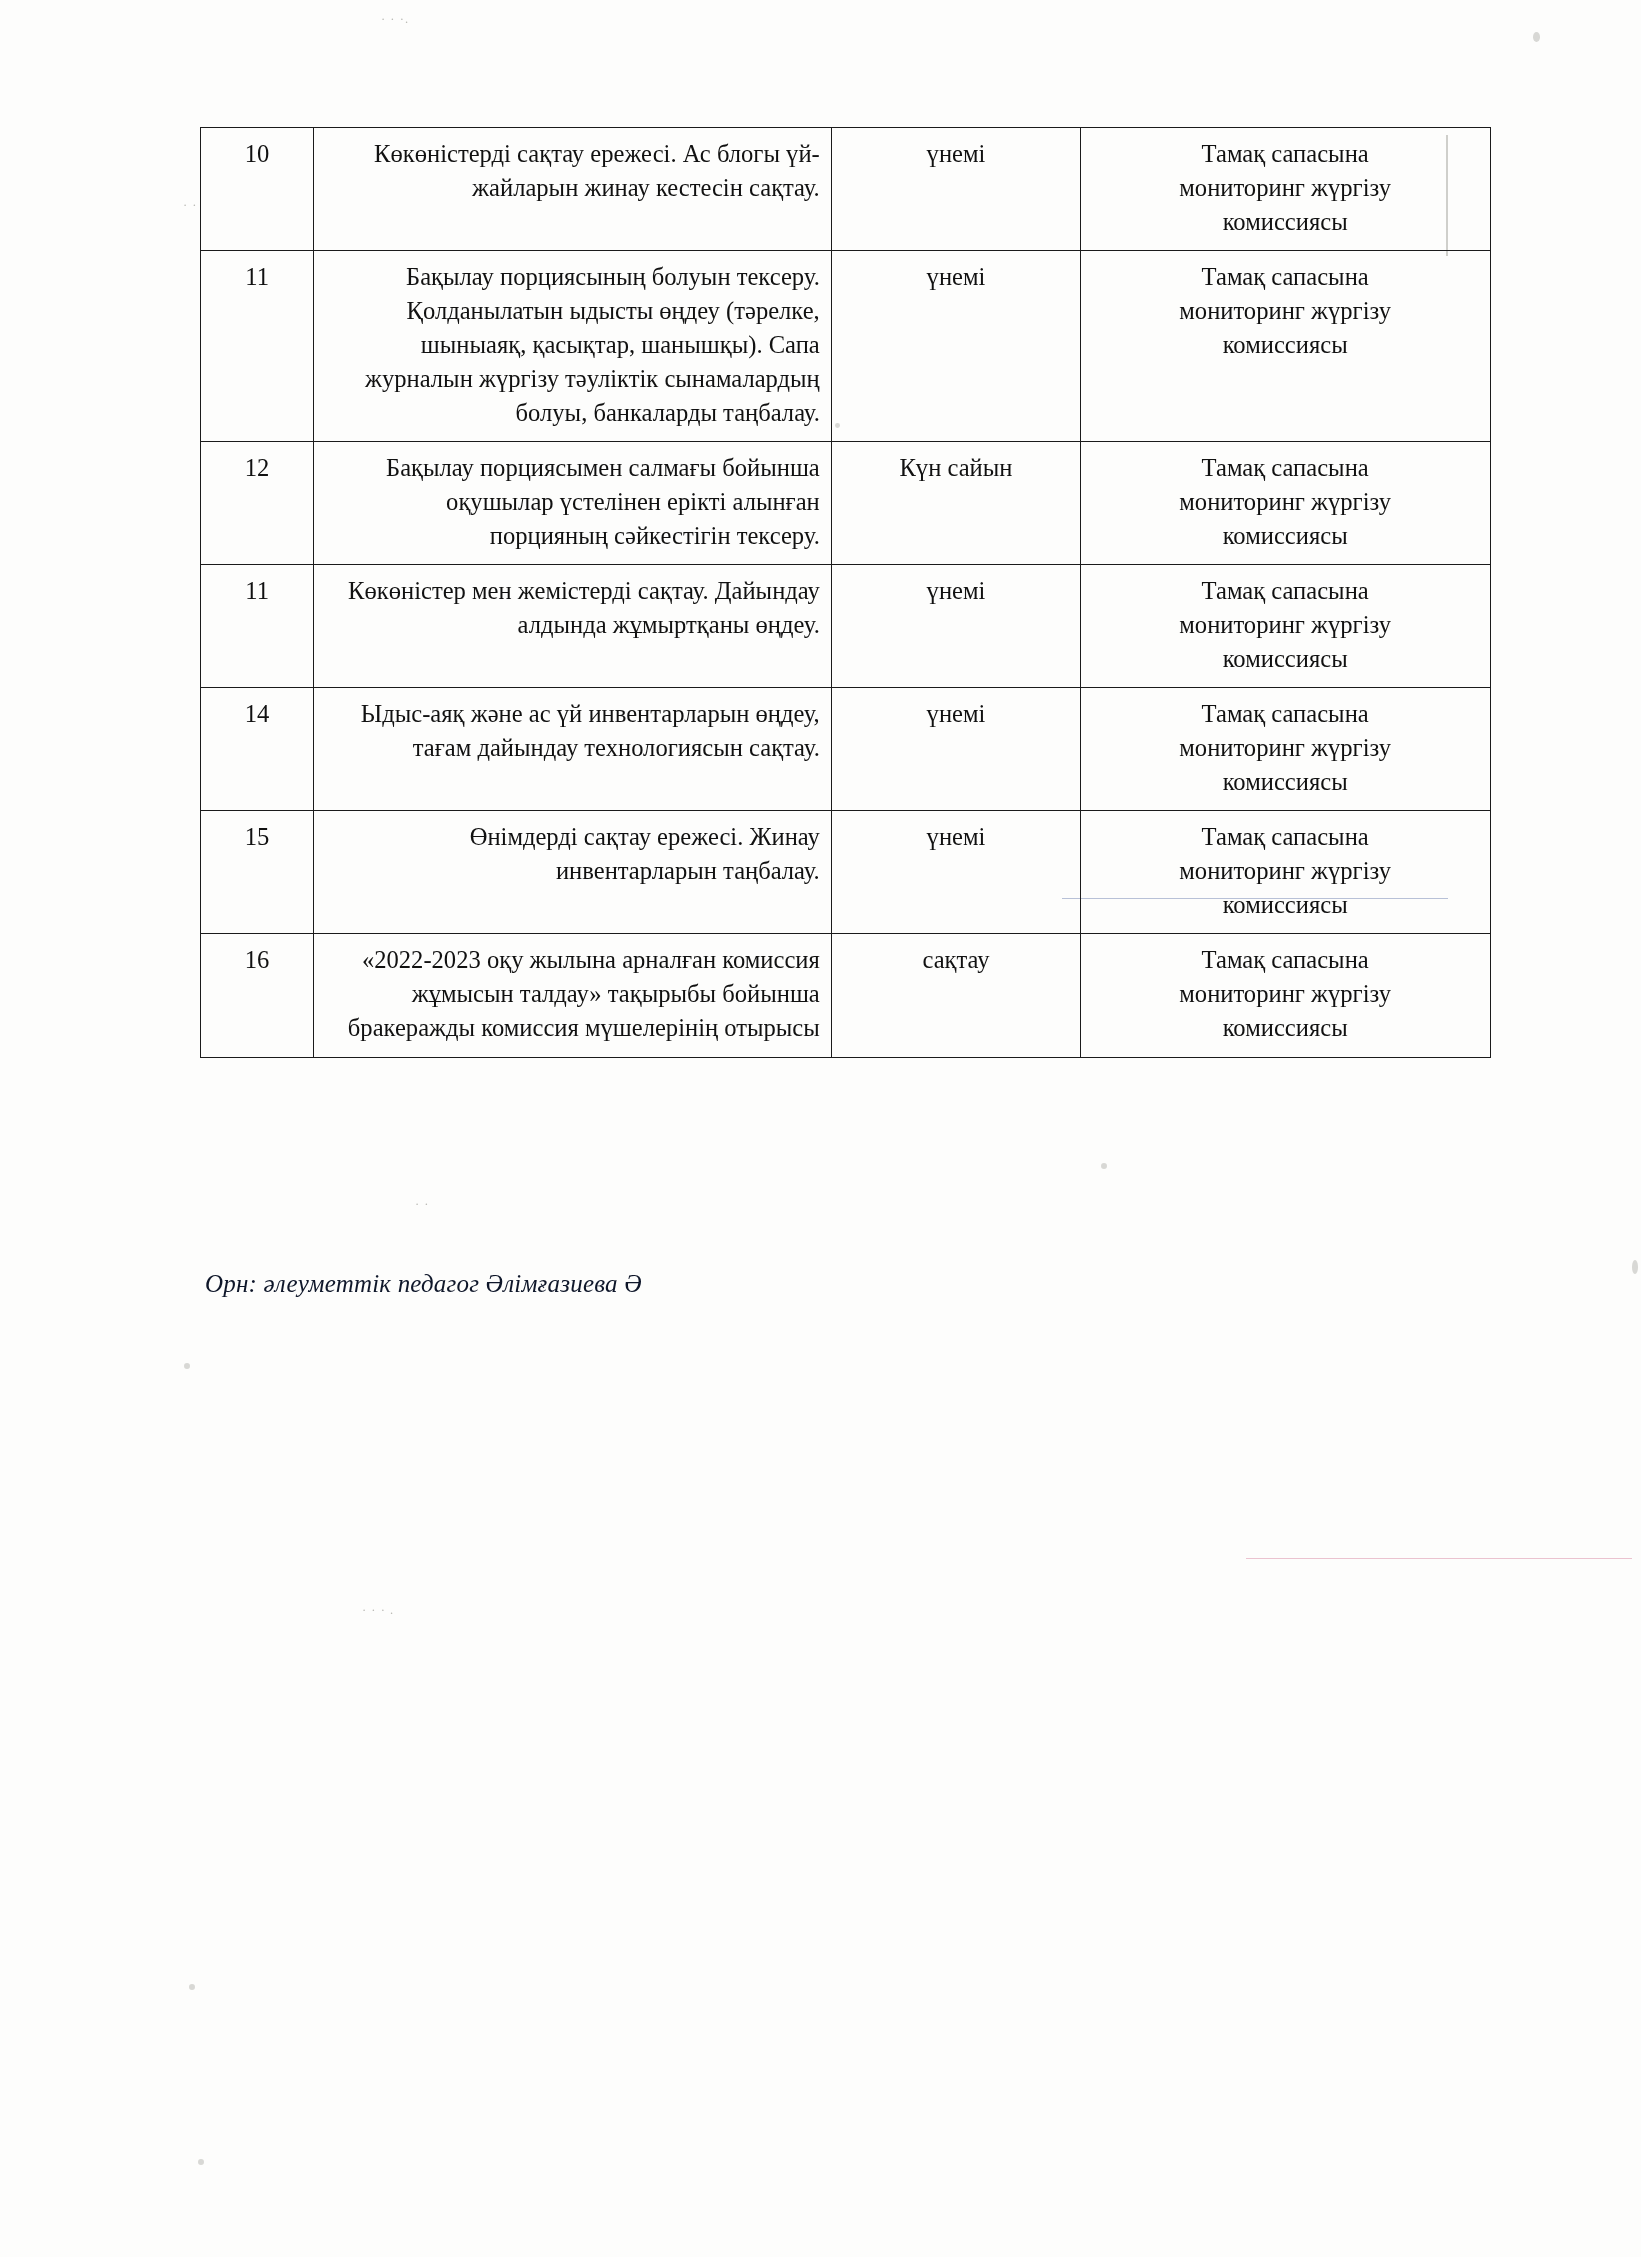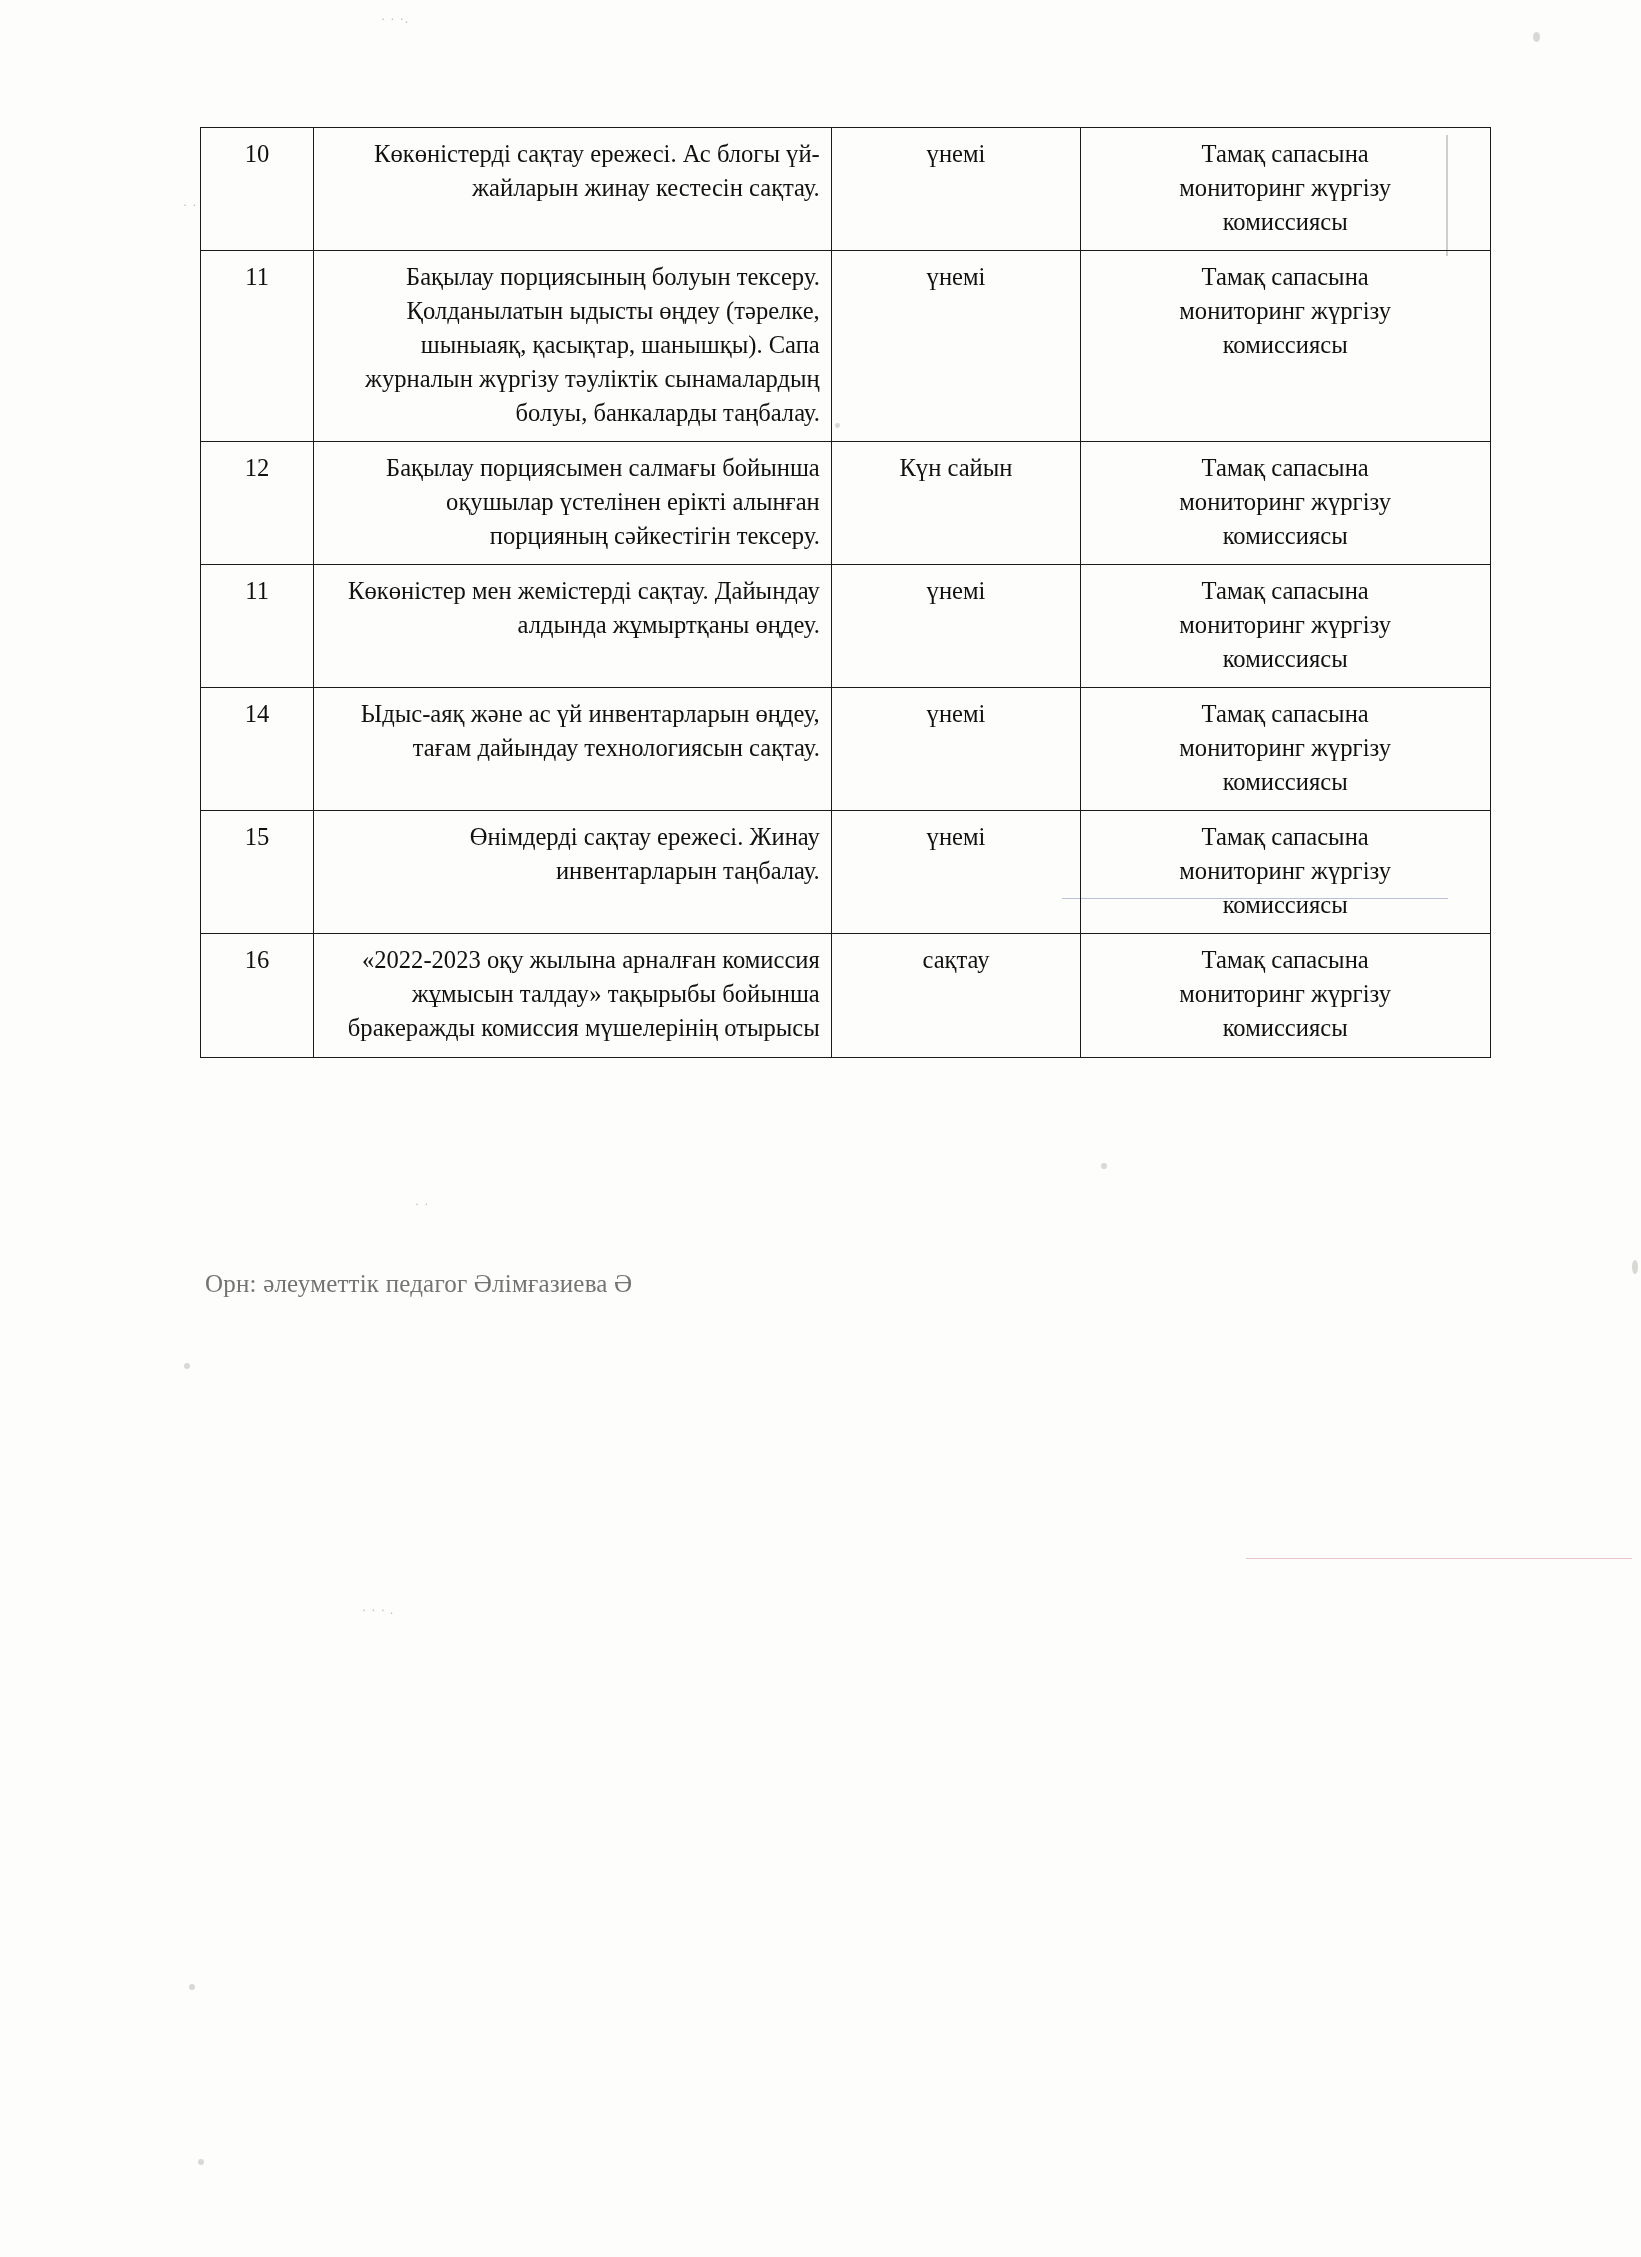--- a/index.html
+++ b/index.html
@@ -93,23 +93,24 @@
     width: 386px;
     text-align: center;
   }
   td.col-resp .resp-line { display: block; }
 
   
   .footer-note {
     position: absolute;
     left: 205px;
     top: 1270px;
+    font-style: italic;
     font-size: 25px;
     letter-spacing: 0.2px;
-    color: #737373;
+    color: #0f172a;
     font-family: "Liberation Serif", serif;
   }
 </style>
 </head>
 <body>
 
 <div class="page">
 
   <div class="smudge" style="left:381px; top:11.6px;">· · ·.</div>
   <div class="smudge" style="left:183px; top:198px;">· ·</div>

